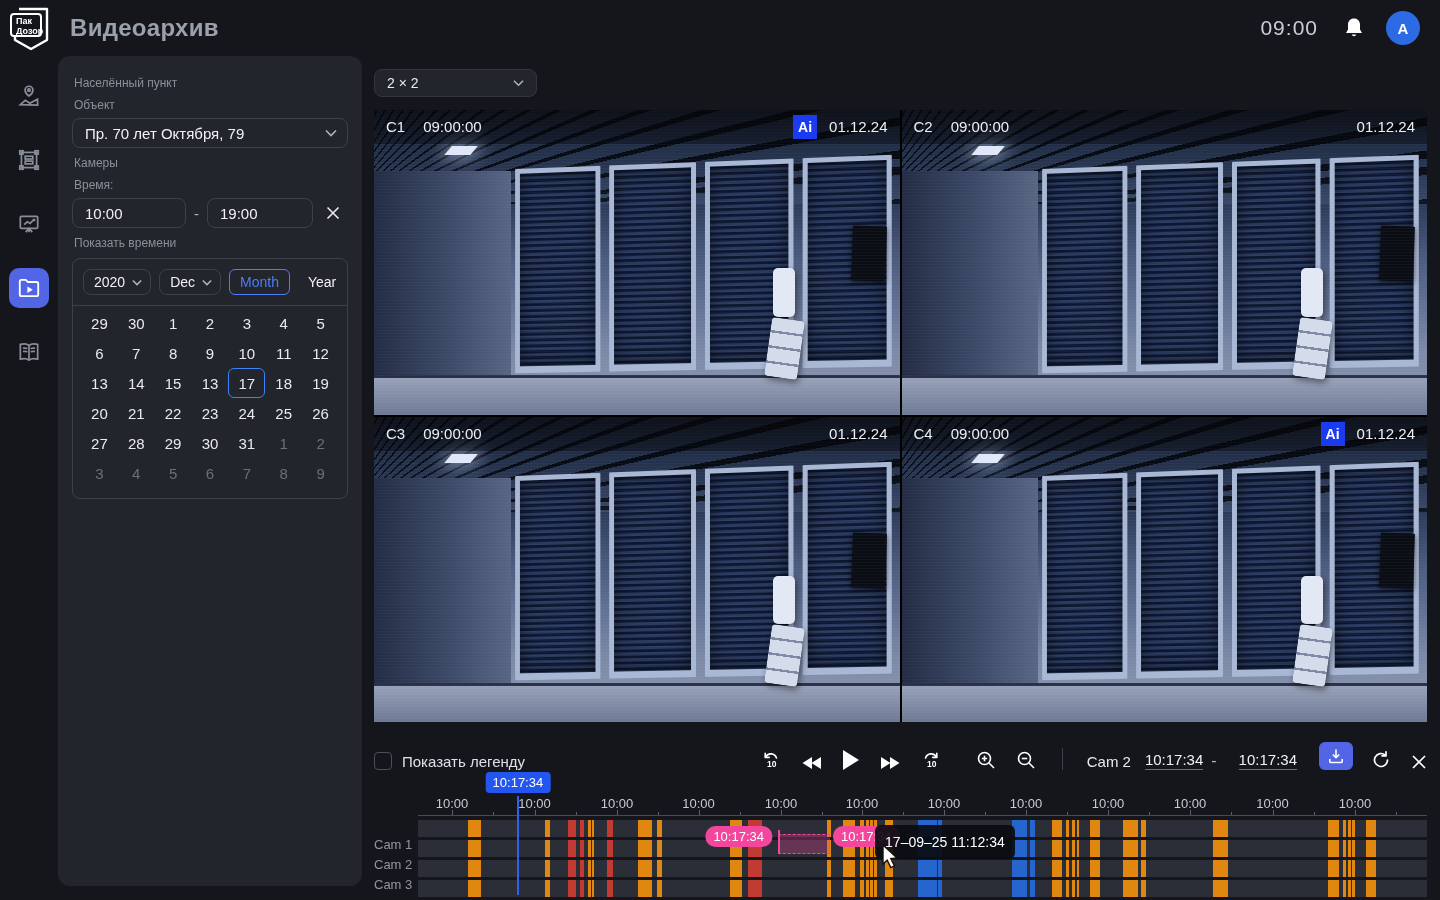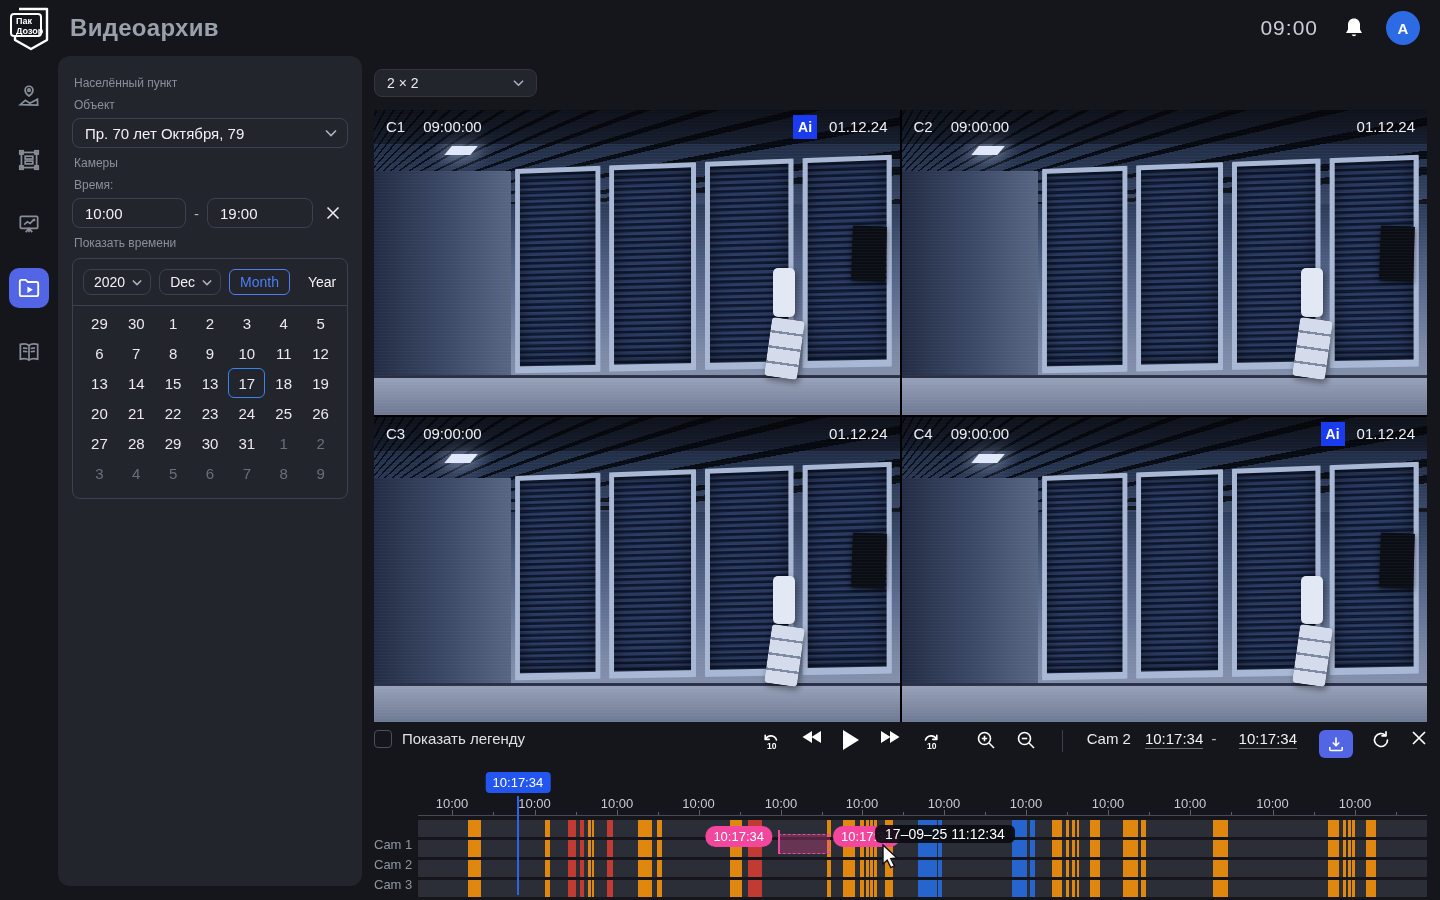--- a/index.html
+++ b/index.html
@@ -83,21 +83,21 @@
   .darkbox { position:absolute; right:2.5%; top:38%; width:6.5%; height:18%; background:#0a0d14; transform:rotate(2deg); box-shadow:0 2px 6px rgba(0,0,0,.6); }
   .scanlines { position:absolute; inset:0; background:repeating-linear-gradient(0deg, rgba(255,255,255,.03) 0 1px, transparent 1px 3px); }
   .cam-bar { position:absolute; left:0; right:0; top:0; height:34px; display:flex; align-items:center; padding:0 12px;
     background:linear-gradient(180deg, rgba(8,10,16,.62), rgba(8,10,16,.42)); font-size:15px; color:#edeff3; z-index:3; }
   .cam-time { margin-left:18px; }
   .cam-sp { flex:1; }
   .ai-badge { width:24px; height:24px; border-radius:0; background:#1b3bf0; color:#fff; font-weight:700; font-size:14px;
     display:flex; align-items:center; justify-content:center; margin-right:12px; }
 
   
-  .controls-bar { height:40px; display:flex; align-items:flex-start; margin-top:8px; }
+  .controls-bar { height:40px; display:flex; align-items:flex-end; margin-top:8px; }
   .chk { width:18px; height:18px; border:1px solid #4a4f59; border-radius:4px; cursor:pointer; }
   .chk-label { margin-left:10px; font-size:15px; color:#dde0e6; }
   .ctl-spacer { flex:1; }
   .ctl { display:flex; align-items:center; justify-content:center; cursor:pointer; }
   .ctl + .ctl { margin-left:20px; }
   .ctl.gap { margin-left:34px; }
   .ctl-div { width:1px; height:22px; background:#3c414c; margin-left:26px; }
   .cam-sel-label { margin-left:24px; font-size:15px; color:#e8eaee; }
   .ctl-time { margin-left:14px; font-size:15px; color:#f0f1f4; border-bottom:1px solid #6a7078; padding-bottom:1px; cursor:text; }
   .ctl-time-dash { margin:0 8px; color:#aeb3bc; }
@@ -116,21 +116,21 @@
   .tick { position:absolute; bottom:0; width:1px; background:#5a6070; }
   .tick.major { height:5px; } .tick.minor { height:3px; }
   .tracks { padding-top:4px; }
   .track { height:17px; margin-bottom:3px; background:#2b2e36; position:relative; cursor:pointer; }
   .t-label { position:absolute; left:-44px; width:40px; top:16px; line-height:17px; font-size:13px; color:#9096a0; }
   .seg { position:absolute; top:0; bottom:0; }
   .playhead { position:absolute; top:0; bottom:2px; width:2px; background:#2e63e8; z-index:4; cursor:ew-resize; }
   .sel-region { position:absolute; height:20px; background:rgba(242,71,156,.30); border:1px dashed #f2479c; z-index:5; }
   .sel-region::before { content:""; position:absolute; left:-1px; top:-5px; bottom:0; width:2px; background:#f2479c; }
   .sel-badge { position:absolute; background:#f2479c; color:#fff; font-size:13px; padding:3px 8px; border-radius:10px; white-space:nowrap; z-index:6; cursor:grab; }
-  .tl-tooltip { position:absolute; background:rgba(10,12,17,.92); color:#fff; font-size:14px; padding:1px 10px; border-radius:6px; white-space:nowrap; z-index:7; }
+  .tl-tooltip { position:absolute; background:rgba(10,12,17,.92); color:#fff; font-size:14px; padding:9px 10px; border-radius:6px; white-space:nowrap; z-index:7; }
   .cursor { position:absolute; z-index:8; }
 </style>
 </head>
 <body>
 
 <div class="header">
   <div class="logo">
     <svg width="46" height="48" viewBox="0 0 46 48" fill="none">
       <path d="M11 5 H39 V36 L23 45 L7 36 V23" stroke="#fff" stroke-width="2.4" fill="none" stroke-linejoin="round"></path>
       <rect x="3" y="10" width="30" height="22" rx="3" fill="#14161b" stroke="#fff" stroke-width="2"></rect>

